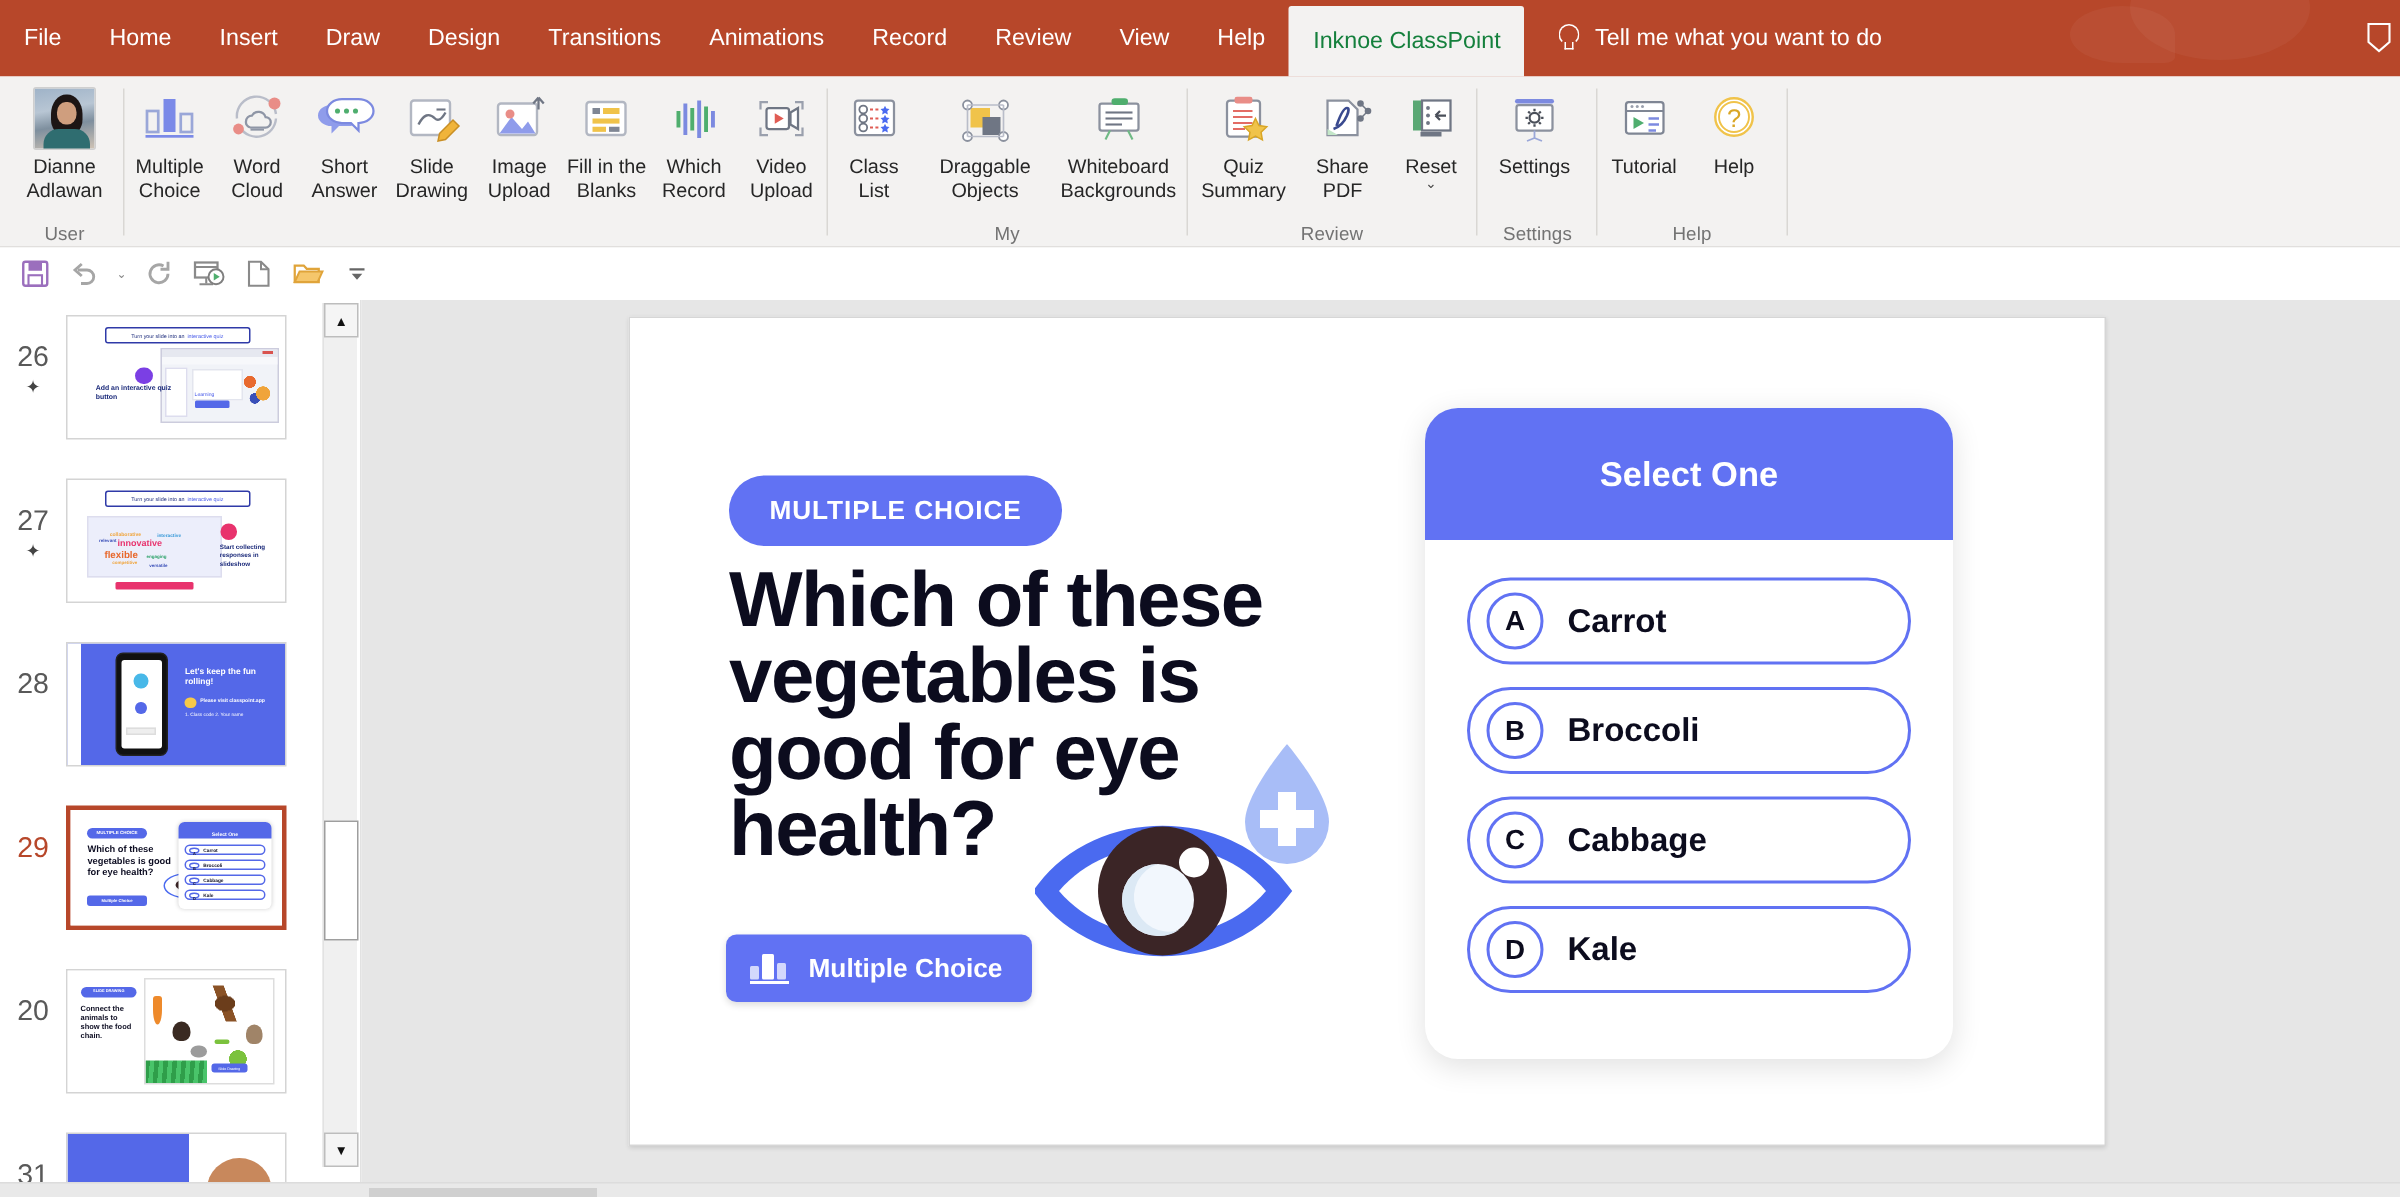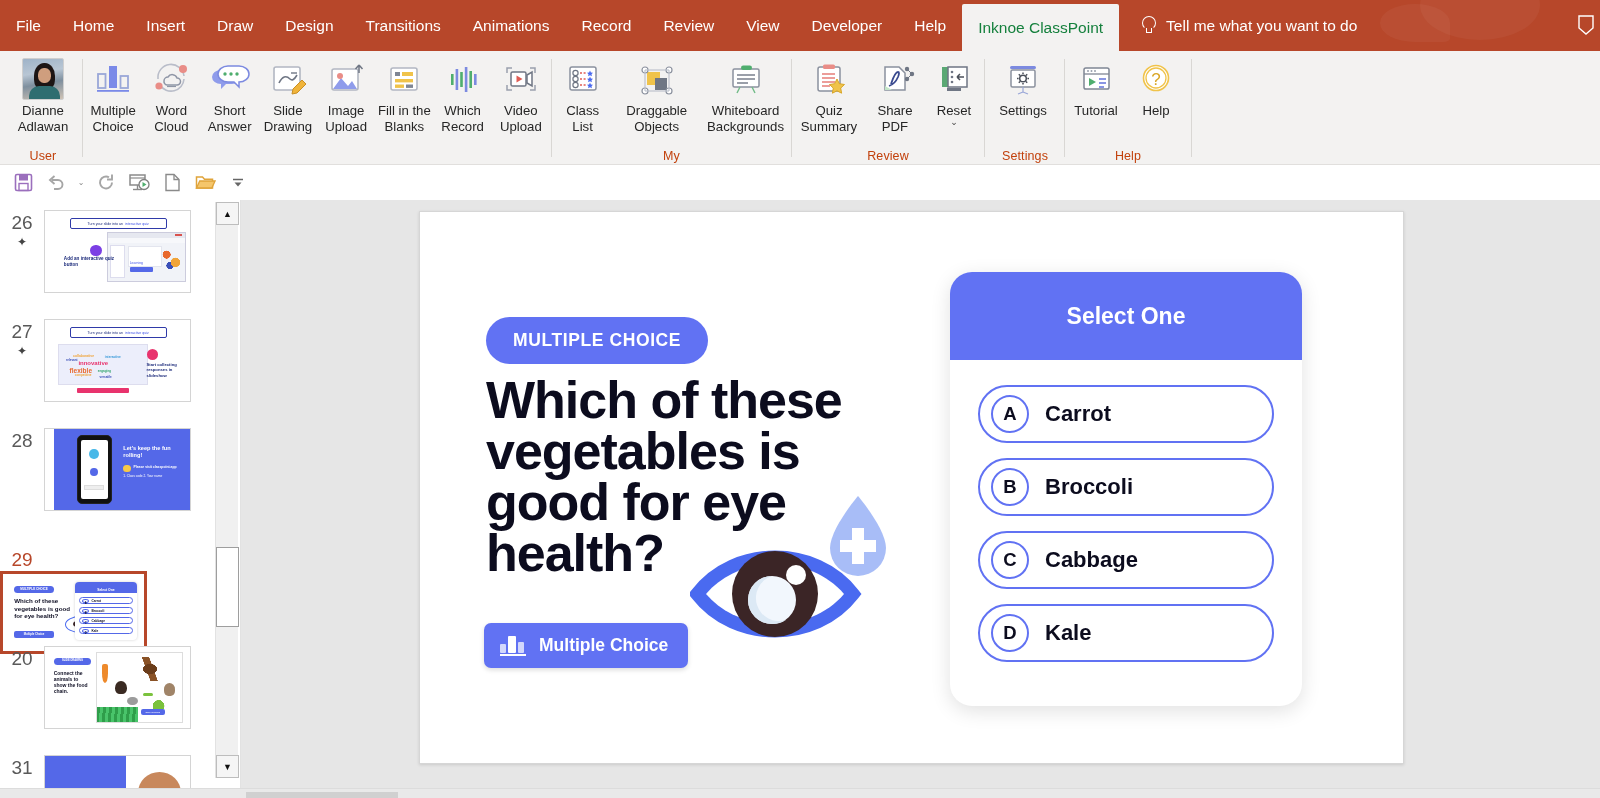--- a/index.html
+++ b/index.html
@@ -58,21 +58,21 @@
   .ribbon {
     position: absolute; left: 0; top: 51px; width: 1600px; height: 114px;
     background: #f3f2f1;
     border-bottom: 1px solid #e1dfdd;
   }
   .ribbon-inner { position: relative; width: 1600px; height: 114px; }
   .grp { position: absolute; top: 0; height: 114px; }
   .grp-items { display: flex; height: 92px; align-items: flex-start; }
   .grp-label {
     position: absolute; bottom: 2px; left: 0; width: 100%;
-    text-align: center; font-size: 12.5px; color: #c2410c; letter-spacing: .1px;
+    text-align: center; font-size: 12.5px; color: #737373; letter-spacing: .1px;
   }
   .grp-sep {
     position: absolute; top: 8px; width: 1px; height: 98px; background: #d9d7d4;
   }
   .btn {
     width: 74px; display: flex; flex-direction: column; align-items: center;
     padding-top: 6px; cursor: default;
   }
   .btn .ic { height: 44px; display: flex; align-items: center; justify-content: center; }
   .btn .lbl {
@@ -106,21 +106,21 @@
   .qat-chev { width: 14px; height: 28px; display:flex; align-items:center; justify-content:center; font-size:8px; color:#888; }
 
   
   .slidepanel {
     position: absolute; left: 0; top: 200px; width: 213px; height: 598px;
     background: #ffffff; overflow: hidden;
   }
   .thumbrow { position: absolute; left: 0; width: 213px; display: flex; }
   .thumbnum {
     width: 44px; text-align: center; font-size: 19px; color: #595959;
-    padding-top: 2px; font-weight: 400;
+    padding-top: 2px; font-weight: 400; margin-top: 16px;
   }
   .thumbnum .star { display:block; font-size: 12px; margin-top: 1px; color:#444; }
   .thumb {
     width: 147px; height: 83px; background: #fff;
     border: 1px solid #d4d4d4; overflow: hidden; position: relative; cursor: default;
   }
   .thumb.sel { border: 3px solid #b7472a; }
 
   
   .mini { position:absolute; inset:0; font-size:3px; }
@@ -331,21 +331,20 @@
     <div class="tab">File</div>
     <div class="tab">Home</div>
     <div class="tab">Insert</div>
     <div class="tab">Draw</div>
     <div class="tab">Design</div>
     <div class="tab">Transitions</div>
     <div class="tab">Animations</div>
     <div class="tab">Record</div>
     <div class="tab">Review</div>
     <div class="tab">View</div>
-    <div class="tab">Developer</div>
     <div class="tab">Help</div>
     <div class="tab active">Inknoe ClassPoint</div>
 
     <div class="tellme">
       <span class="bulb">
         <span class="bulb-c"></span>
           <span class="bulb-s"></span>
       </span>
       <span>Tell me what you want to do</span>
     </div>
@@ -823,21 +822,21 @@
           <div class="t1">Let's keep the
 fun rolling!</div>
           <div class="dotY"></div>
           <div class="t2">Please visit classpoint.app</div>
           <div class="t3">1. Class code
 2. Your name</div>
         </div>
       </div>
     </div>
 
-    <div class="thumbrow" style="top:347px;flex-direction:column;">
+    <div class="thumbrow" style="top:337px;">
       <div class="thumbnum" style="color:#b7472a;">
         <span>29</span>
       </div>
       <div class="thumb sel">
         <div class="mini29">
           <div class="pill">
               <span>MULTIPLE CHOICE</span>
             </div>
           <div class="q">Which of these vegetables is good for eye health?</div>
           <div class="eye"></div>

